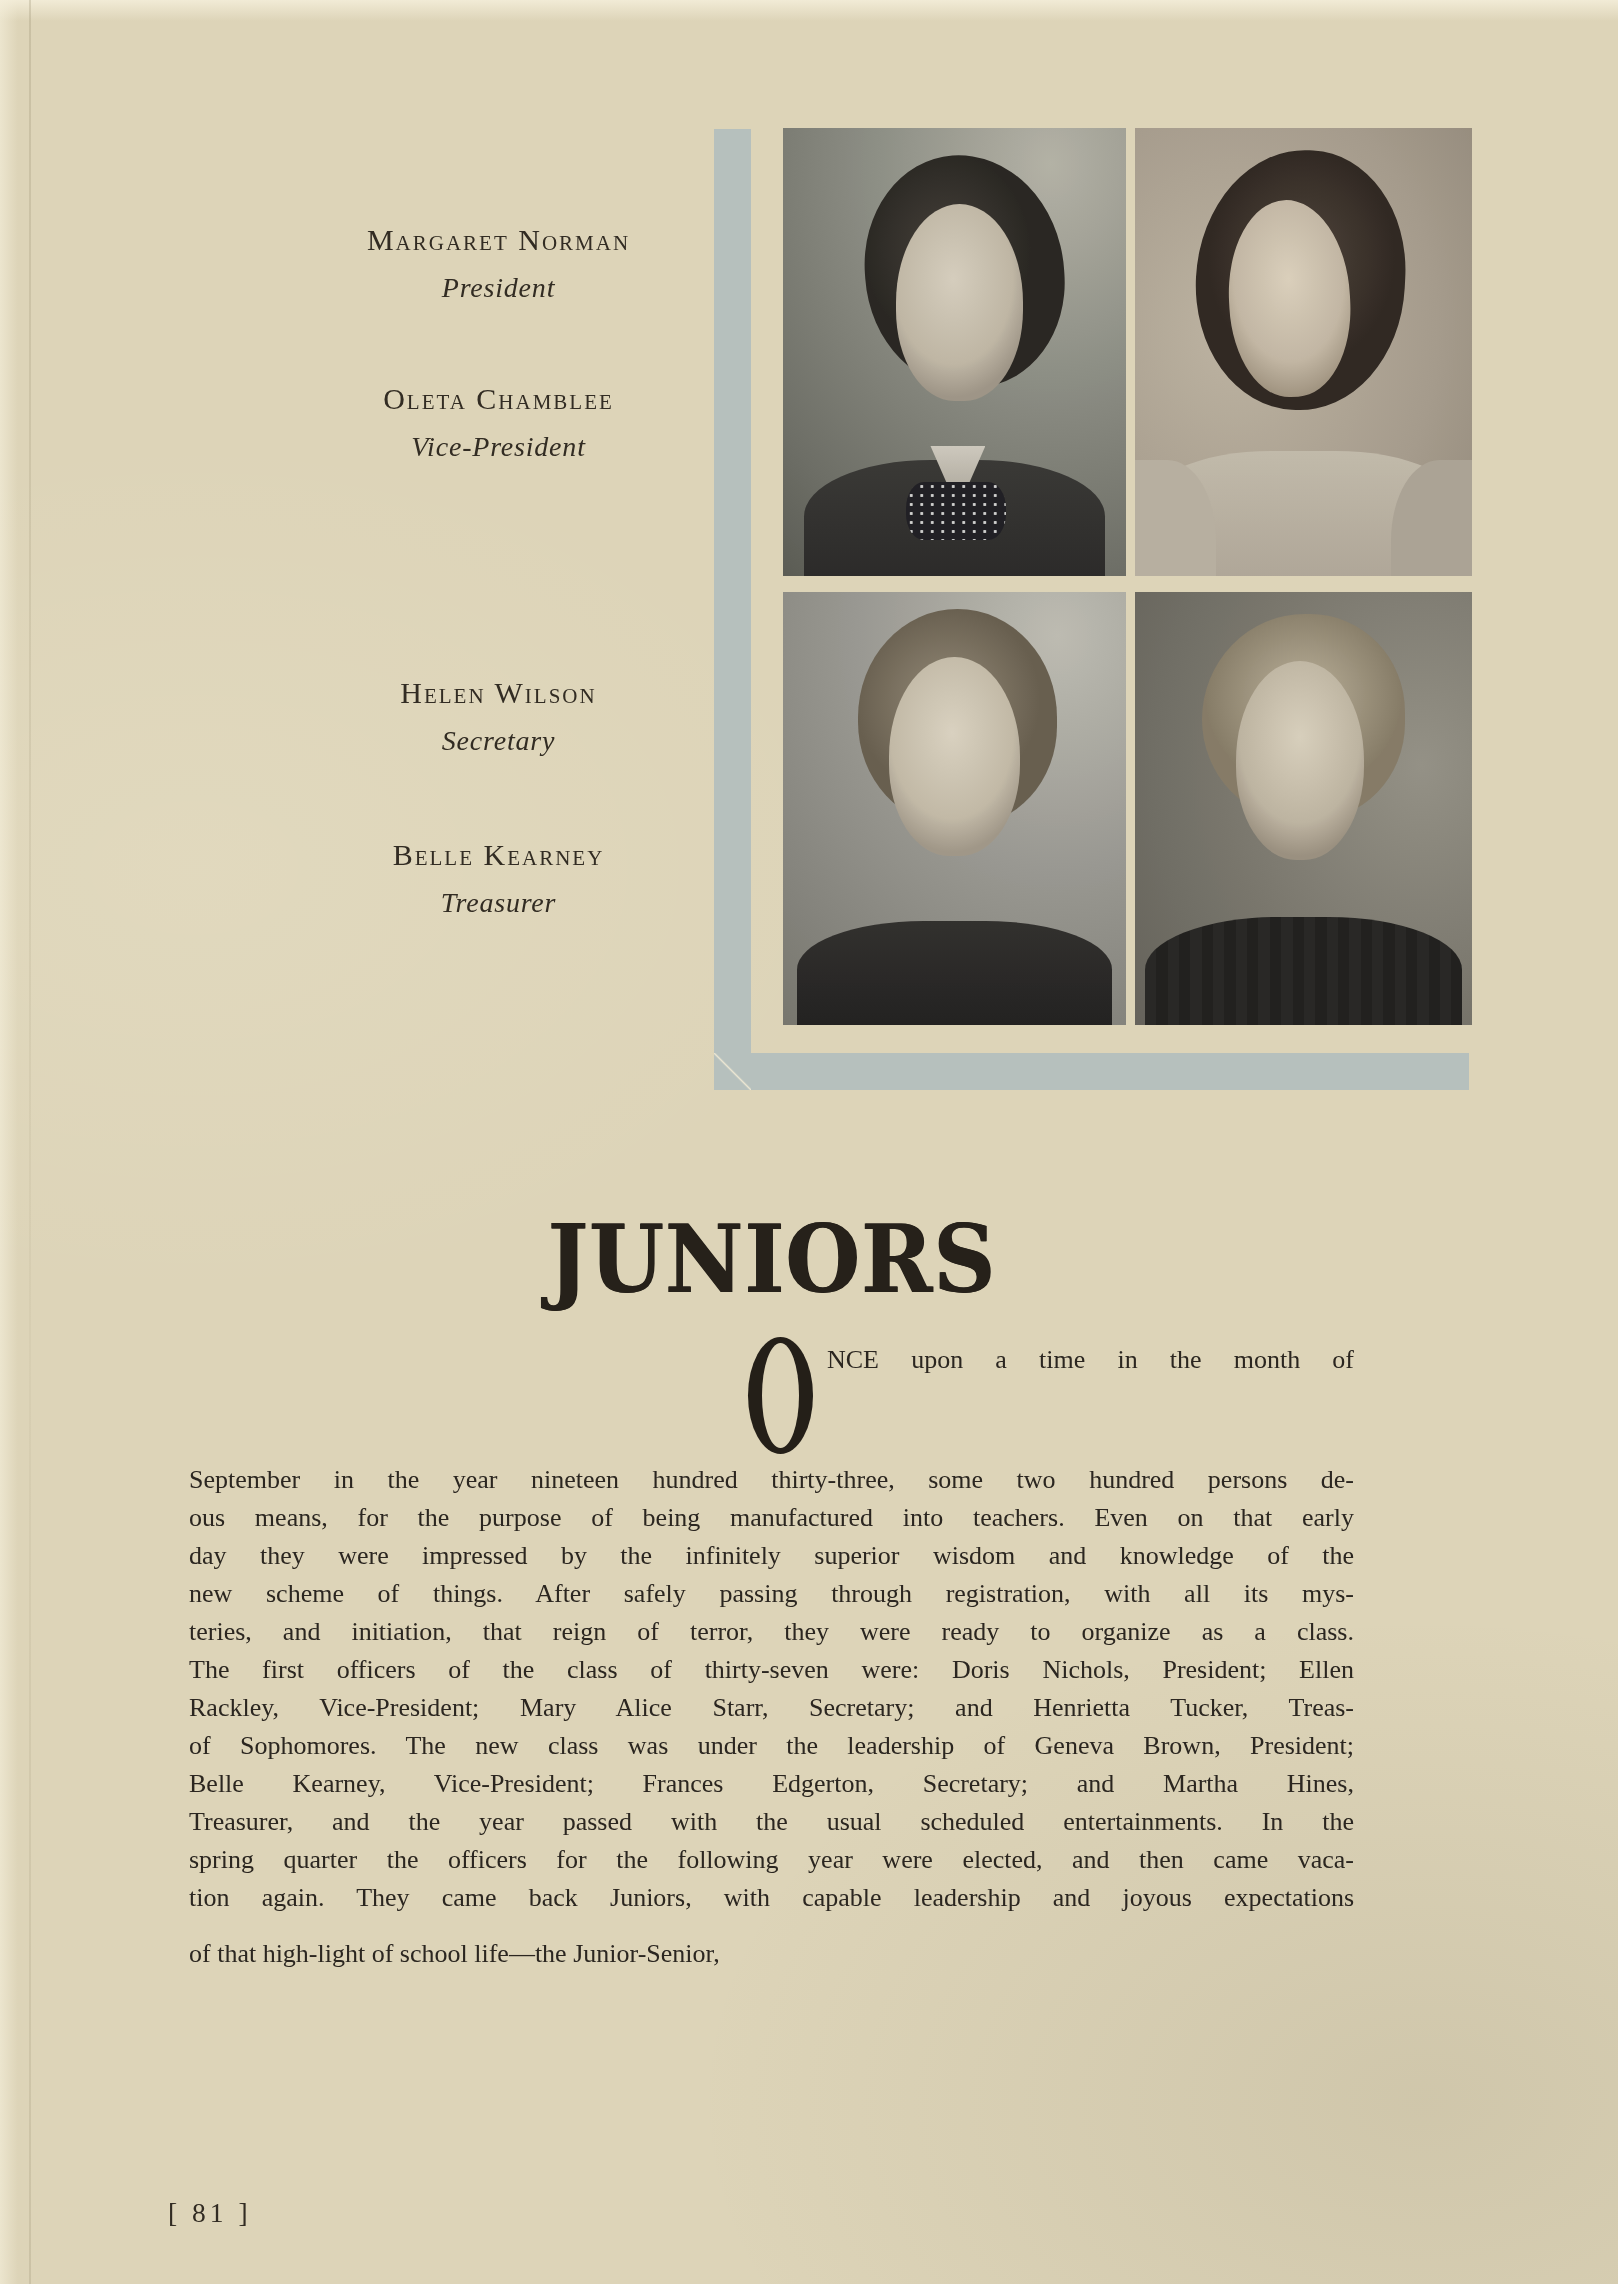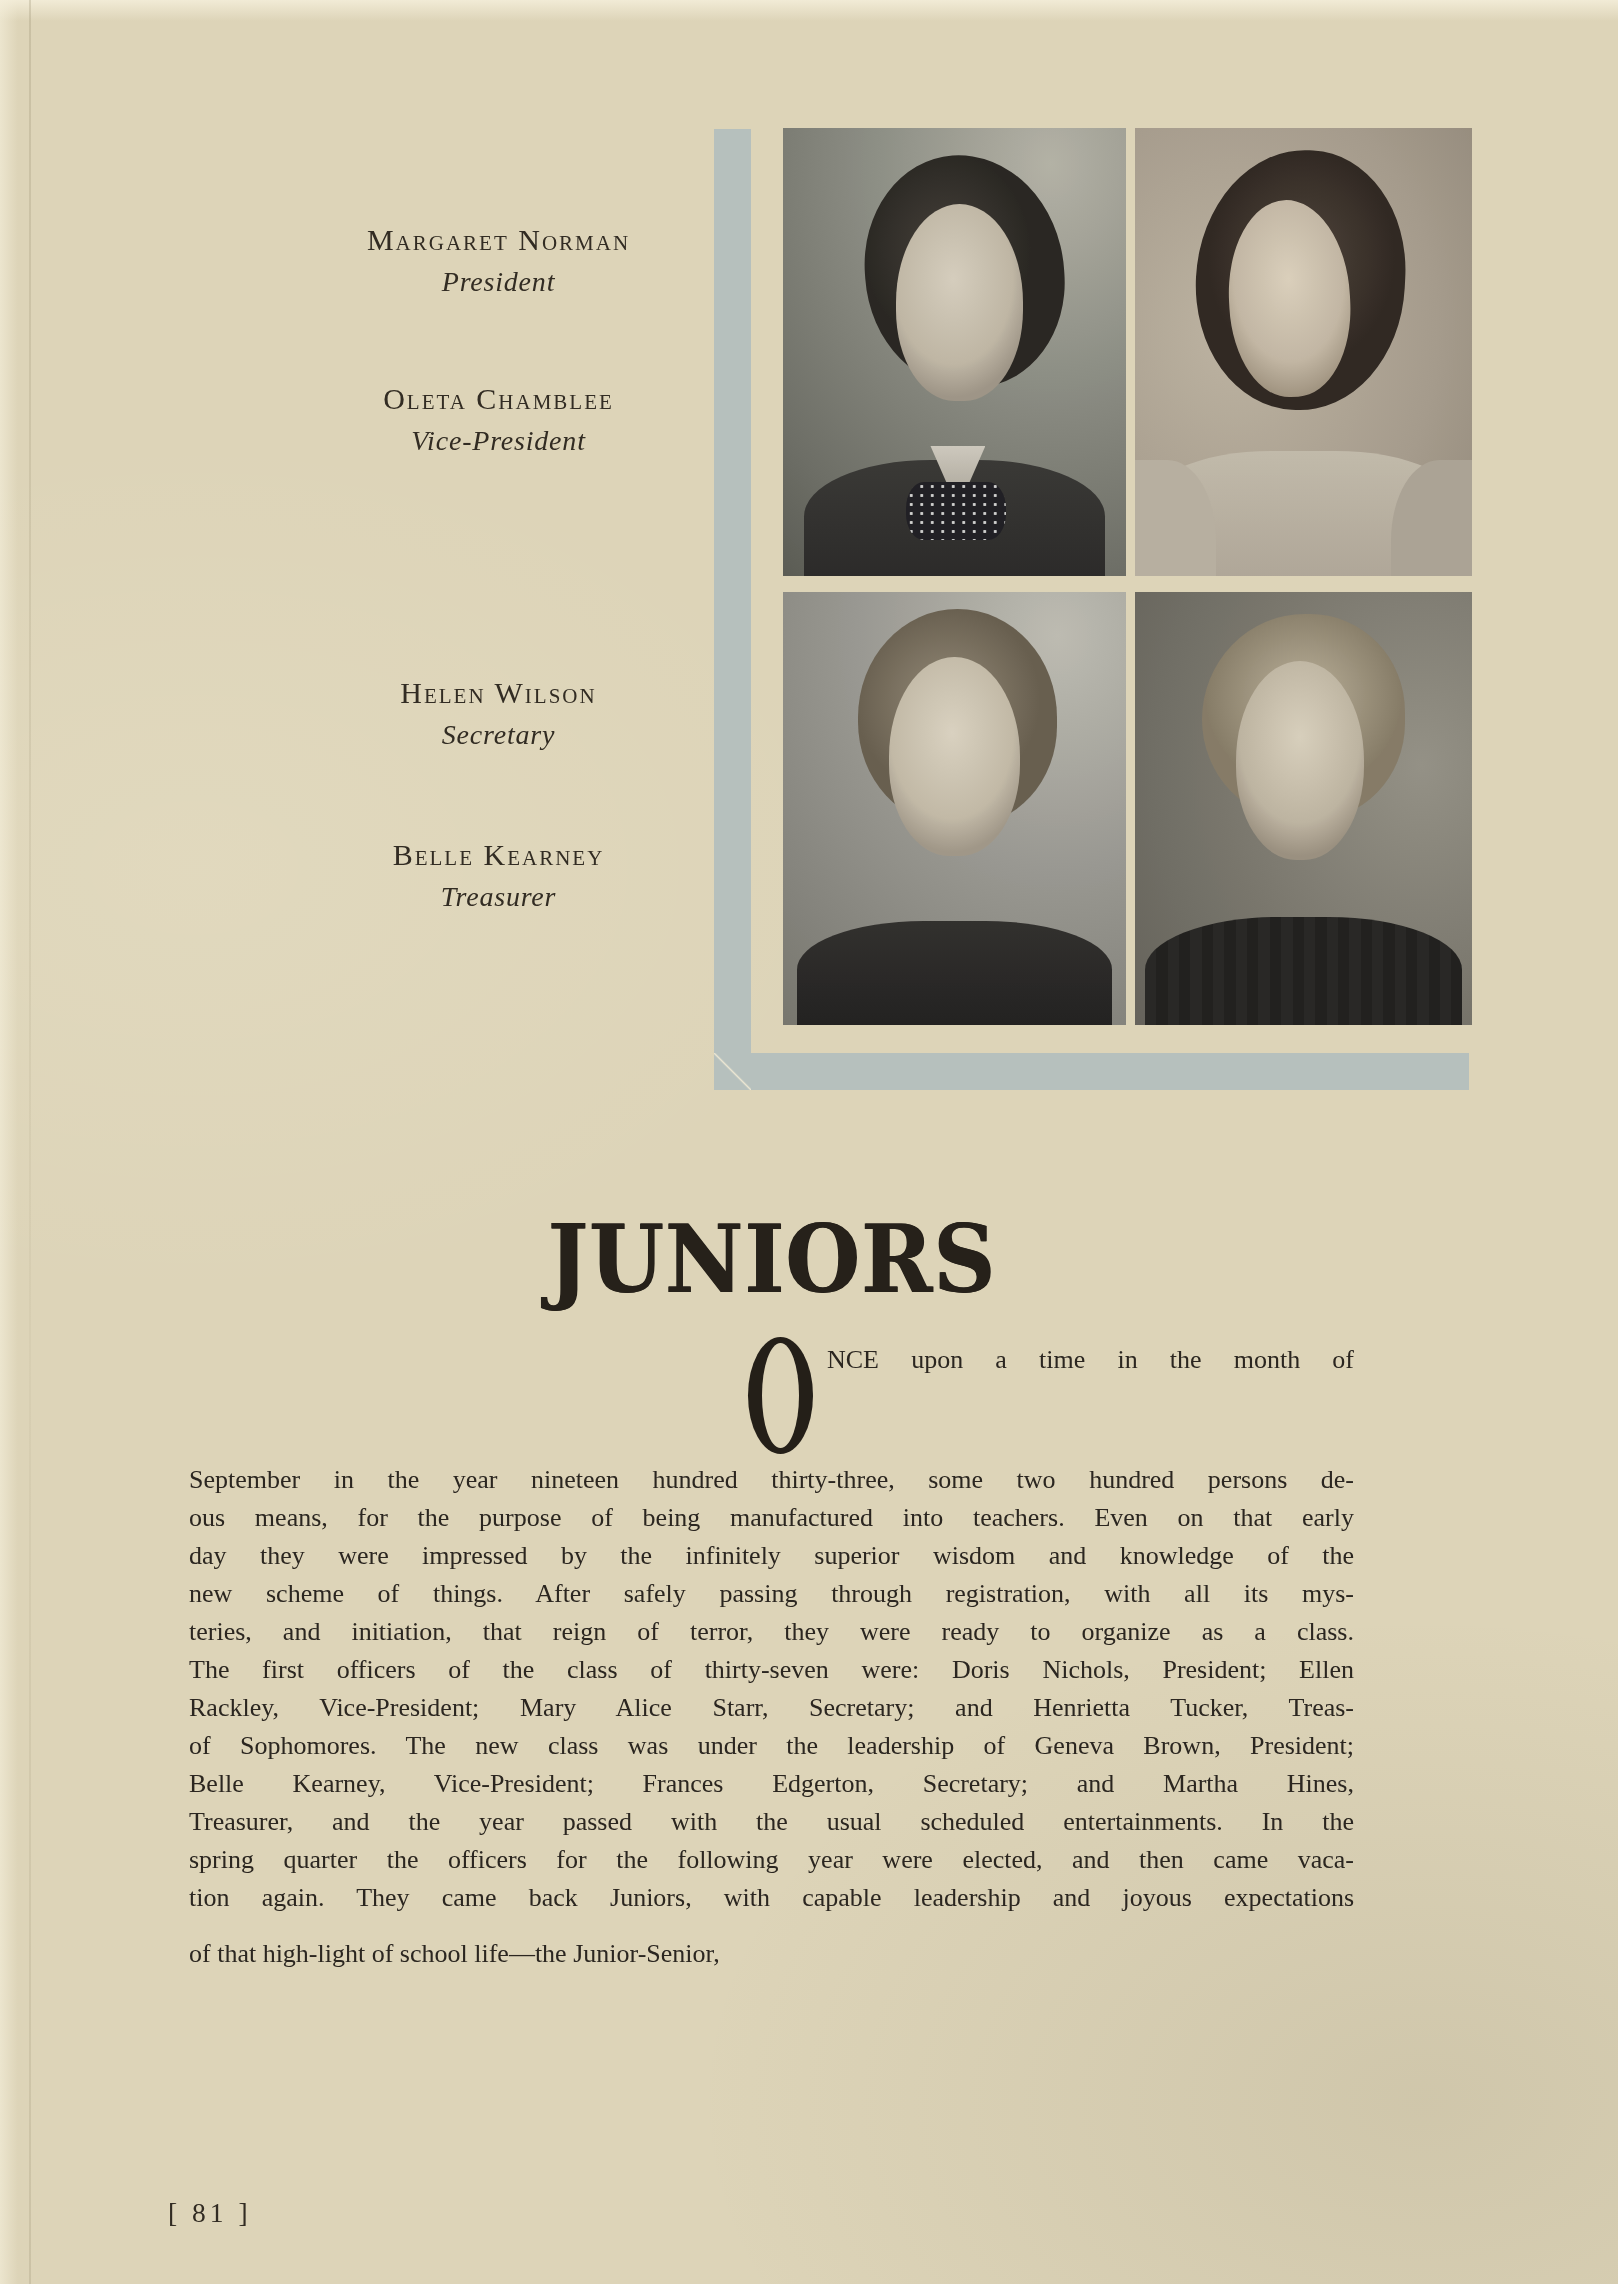--- a/index.html
+++ b/index.html
@@ -21,21 +21,21 @@
     background:linear-gradient(180deg, rgba(150,140,110,.28), rgba(150,140,110,.08) 60%, rgba(150,140,110,.25));}
 
   
   .officer-col{position:absolute;left:256px;top:0;width:485px;text-align:center;}
   .officer{position:absolute;left:0;width:100%;}
   .officer .o-name{
     font-variant:small-caps;
     font-size:30px;line-height:36px;letter-spacing:2px;color:#322c23;text-align:center;
   }
   .officer .o-title{
-    font-style:italic;font-size:28px;line-height:34px;margin-top:7px;color:#322c23;letter-spacing:0.8px;
+    font-style:italic;font-size:28px;line-height:34px;margin-top:13px;color:#322c23;letter-spacing:0.8px;
   }
   .of-1{top:222px}.of-2{top:381px}.of-3{top:675px}.of-4{top:837px}
 
   
   .frame-bar-v{position:absolute;left:714px;top:129px;width:37px;height:960px;background:#b6c0bd;}
   .frame-bar-h{position:absolute;left:714px;top:1053px;width:755px;height:37px;background:#b6c0bd;}
   .frame-miter{position:absolute;left:714px;top:1053px;width:37px;height:37px;
     background:linear-gradient(to top right, rgba(182,192,189,0) 47%, rgba(236,231,211,.95) 50%, rgba(182,192,189,0) 53%);}
   .photo-grid{
     position:absolute;left:783px;top:128px;width:689px;height:897px;

